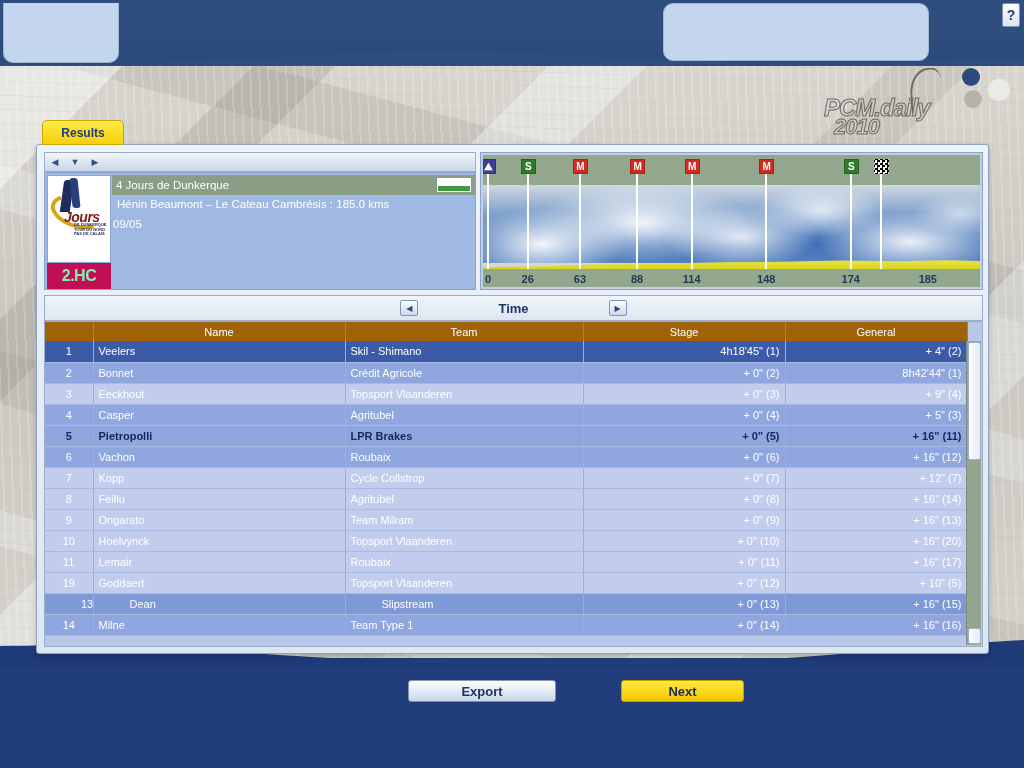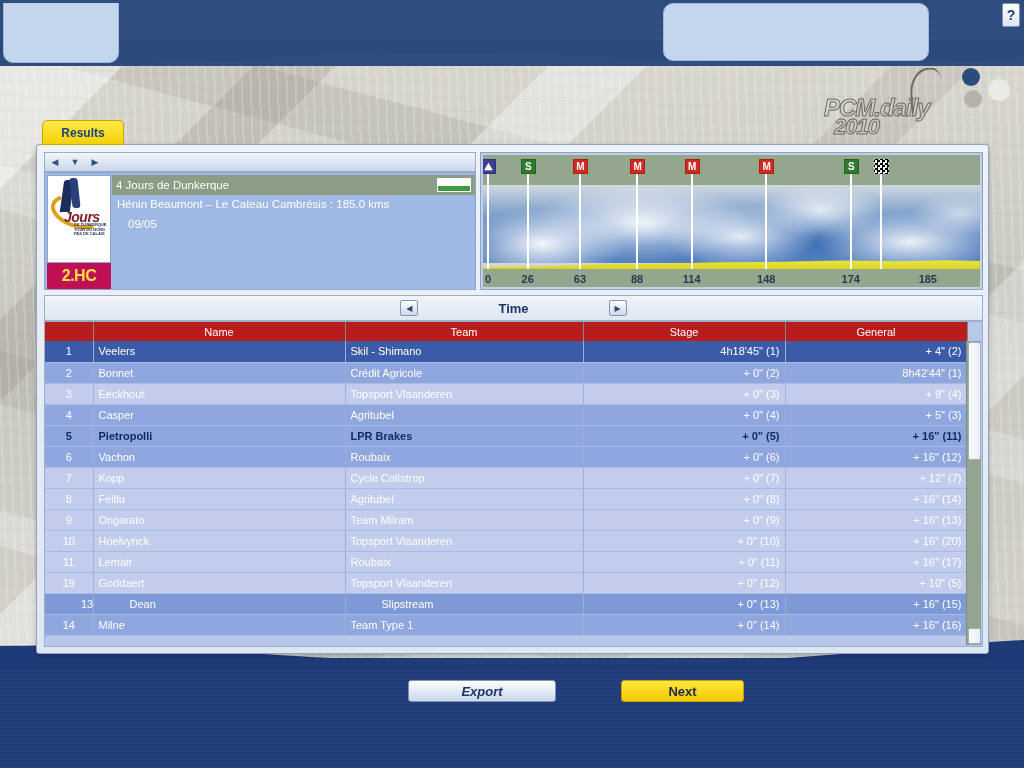--- a/index.html
+++ b/index.html
@@ -208,38 +208,38 @@
   .logo-jours {
     position:absolute; left:16px; top:33px; font-size:14px; font-weight:bold;
     font-style:italic; color:#7f1d1d; letter-spacing:-0.5px;
   }
   .logo-sub {
     position:absolute; left:26px; top:47px; font-size:4px; color:#1d2c5e; line-height:4.6px;
     font-weight:bold; width:36px;
   }
   .cat-badge {
     position: absolute; left: 2px; top: 90px; width: 64px; height: 26px;
-    background: #bf1055; color:#fde047; display:flex; align-items:center; justify-content:center;
+    background: #bf1055; color:#86efac; display:flex; align-items:center; justify-content:center;
     font-size: 16px; font-weight: bold; letter-spacing:-0.5px;
   }
   .race-row {
     position:absolute; left: 67px; top: 2px; width: 363px; height: 20px;
     background:#8a9e86; display:flex; align-items:center;
     padding: 0 4px; color:#ffffff; font-size:11.5px;
   }
   .race-flag {
     position:absolute; right: 4px; top: 3px; width: 34px; height: 14px;
     background: linear-gradient(180deg,#ffffff 0 55%,#3f9a3f 55% 100%);
     border: 1px solid #ffffff;
   }
   .race-line2 {
     position:absolute; left:72px; top:25px; color:#ffffff; font-size:11.5px;
   }
   .race-line3 {
-    position:absolute; left:83px; top:45px; color:#ffffff; font-size:11.5px;
+    position:absolute; left:68px; top:45px; color:#ffffff; font-size:11.5px;
   }
 
   
   .profile-wrap {
     position: absolute; left: 443px; top: 7px; width: 503px; height: 138px;
     background: #c2d0e4; border: 1px solid #8ca3cd; padding: 2px;
   }
   .profile {
     position: relative; width: 100%; height: 100%;
     background: #92a78e;
@@ -308,21 +308,21 @@
   }
   .time-label { font-size:13px; font-weight:bold; color:#1d3468; }
 
   
   .table-wrap {
     position:absolute; left:7px; top:176px; width:939px; height:326px;
     border:1px solid #9aaec9; background:#b9c8e8; overflow:hidden;
   }
   table.results { border-collapse: collapse; width: 922px; table-layout: fixed; }
   table.results th {
-    height: 19px; background:#b91c1c; color:#ffffff;
+    height: 19px; background:#a16207; color:#ffffff;
     font-size: 11px; font-weight: normal; text-align: center;
     border-right: 1px solid #7d8f79;
   }
   table.results td {
     height: 21px; font-size: 11px; color: #ffffff;
     border-right: 1px solid #9aaed6;
     border-bottom: 1px solid #a7bae2;
     padding: 0 5px;
     white-space: nowrap; overflow: hidden;
   }
@@ -357,21 +357,21 @@
   
   .btn {
     position:absolute; height: 22px; border-radius: 3px;
     display:flex; align-items:center; justify-content:center;
     font-size: 13px; font-weight: bold; cursor: pointer;
     z-index: 7;
   }
   #btn-export {
     left: 408px; top: 680px; width: 148px;
     background: linear-gradient(180deg,#fdfefe,#c9d7ea);
-    border: 1px solid #7f93b2; color: #1d3468; font-style: italic;
+    border: 1px solid #7f93b2; color: #1d3468;
   }
   #btn-next {
     left: 621px; top: 680px; width: 123px;
     background: linear-gradient(180deg,#ffe83e,#f2c800);
     border: 1px solid #c6a000; color: #1d2b50;
   }
 </style>
 </head>
 <body>
 

